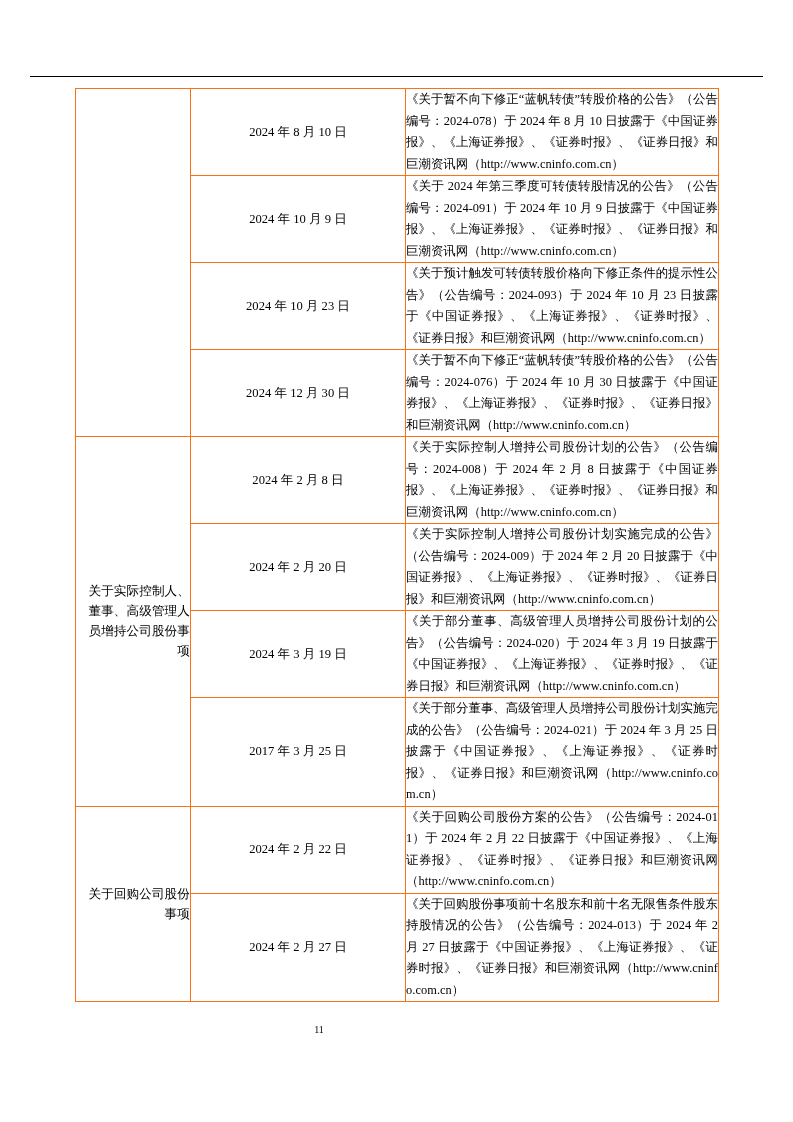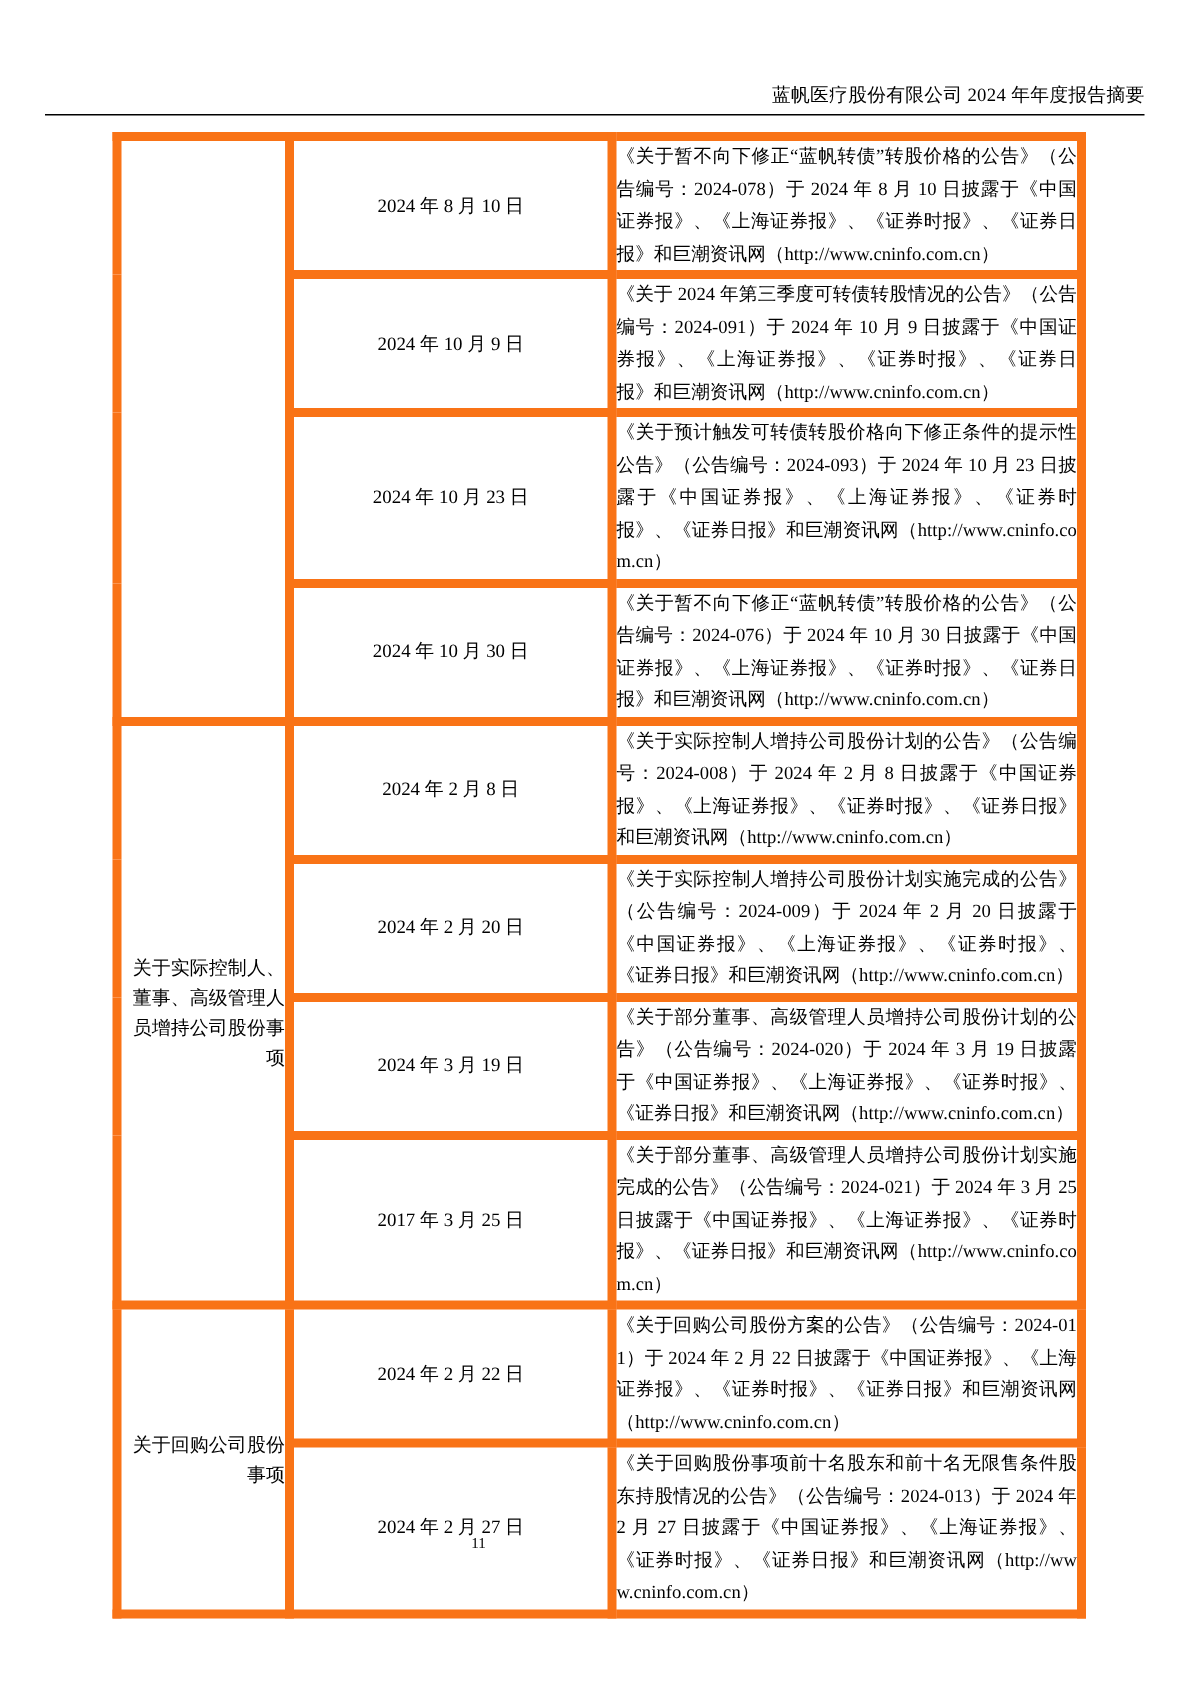--- a/index.html
+++ b/index.html
@@ -48,21 +48,21 @@
     left: 75px;
     top: 88px;
     width: 643px;
   }
   table.doc-table {
     width: 643px;
     border-collapse: collapse;
     table-layout: fixed;
   }
   table.doc-table td {
-    border: 6px solid #f97316;
+    border: 1px solid #f97316;
     vertical-align: middle;
     padding: 0;
     box-sizing: border-box;
   }
   col.c-topic { width: 115px; }
   col.c-date  { width: 215px; }
   col.c-desc  { width: 313px; }
 
   td.topic-cell {
     padding: 6px 3px 6px 4px;
@@ -102,21 +102,20 @@
     text-align: center;
     font-size: 10px;
     line-height: 16px;
   }
 </style>
 </head>
 <body>
 
 <div class="page">
 
-  <div class="page-header">蓝帆医疗股份有限公司 2024 年年度报告摘要</div>
   <div class="header-rule"></div>
 
   <div class="table-wrap">
     <table class="doc-table">
       <colgroup>
         <col class="c-topic">
         <col class="c-date">
         <col class="c-desc">
       </colgroup>
       <tbody>
@@ -133,21 +132,21 @@
               <span class="txt">《关于 2024 年第三季度可转债转股情况的公告》（公告编号：2024-091）于 2024 年 10 月 9 日披露于《中国证券报》、《上海证券报》、《证券时报》、《证券日报》和巨潮资讯网（http://www.cninfo.com.cn）</span>
             </td>
           </tr>
           <tr>
             <td class="date-cell">2024 年 10 月 23 日</td>
             <td class="desc-cell">
               <span class="txt">《关于预计触发可转债转股价格向下修正条件的提示性公告》（公告编号：2024-093）于 2024 年 10 月 23 日披露于《中国证券报》、《上海证券报》、《证券时报》、《证券日报》和巨潮资讯网（http://www.cninfo.com.cn）</span>
             </td>
           </tr>
           <tr>
-            <td class="date-cell">2024 年 10 月 30 日</td>
+            <td class="date-cell">2024 年 12 月 30 日</td>
             <td class="desc-cell">
               <span class="txt">《关于暂不向下修正“蓝帆转债”转股价格的公告》（公告编号：2024-076）于 2024 年 10 月 30 日披露于《中国证券报》、《上海证券报》、《证券时报》、《证券日报》和巨潮资讯网（http://www.cninfo.com.cn）</span>
             </td>
           </tr>
           <tr>
             <td class="topic-cell" rowspan="4">关于实际控制人、董事、高级管理人员增持公司股份事项</td>
             <td class="date-cell">2024 年 2 月 8 日</td>
             <td class="desc-cell">
               <span class="txt">《关于实际控制人增持公司股份计划的公告》（公告编号：2024-008）于 2024 年 2 月 8 日披露于《中国证券报》、《上海证券报》、《证券时报》、《证券日报》和巨潮资讯网（http://www.cninfo.com.cn）</span>
             </td>

